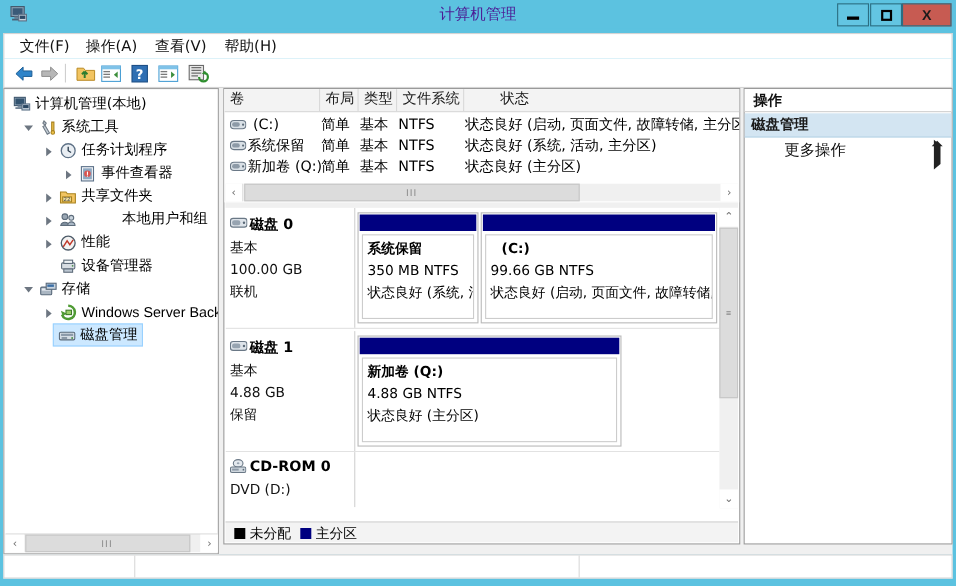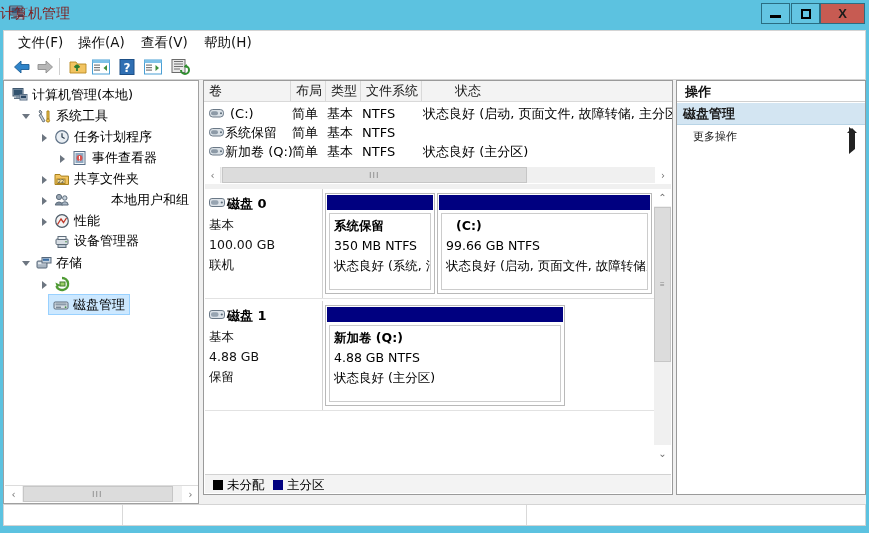--- a/index.html
+++ b/index.html
@@ -21,22 +21,22 @@
   
   #titlebar {
     position: absolute; left: 0; top: 0; width: 869px; height: 26px;
     background: #5cc2e0;
   }
   #app-icon {
     position: absolute; left: 8px; top: 4px; width: 18px; height: 18px;
   }
   #title-text {
     position: absolute; left: 0; top: 0; width: 869px; height: 26px;
-    line-height: 26px; text-align: left;
-    font-size: 14px; color: #7f1d1d;
+    line-height: 26px; text-align: center;
+    font-size: 14px; color: #4c1d95;
     font-family: "DejaVu Sans", "Liberation Sans", sans-serif;
   }
   .wbtn {
     position: absolute; top: 3px; height: 21px; width: 29px;
     border: 1px solid #2a6d82;
     background: #63c5e2;
     display: flex; align-items: center; justify-content: center;
     font-size: 12px; color: #000;
     cursor: default;
   }
@@ -217,21 +217,21 @@
     font-size: 13px; font-weight: bold; color: #1a1a1a;
     font-family: "DejaVu Sans", "Liberation Sans", sans-serif;
   }
   #act-collapse { position: absolute; right: 8px; top: 8px; }
   .caret-up { width:0;height:0;border-bottom:5px solid #222;border-left:5px solid transparent;border-right:5px solid transparent; }
   .caret-right { width:0;height:0;border-left:6px solid #222;border-top:5px solid transparent;border-bottom:5px solid transparent; }
   #act-more {
     position: absolute; left: 0; top: 46px; width: 188px; height: 20px;
   }
   #act-more-label {
-    position: absolute; left: 16px; top: 0; line-height: 20px; font-size: 11px; color: #111;
+    position: absolute; left: 36px; top: 0; line-height: 20px; font-size: 14px; color: #111;
     font-family: "DejaVu Sans", "Liberation Sans", sans-serif;
   }
   #act-more-arrow { position: absolute; right: 10px; top: 5px; }
 
   
   #statusbar {
     position: absolute; left: 3px; top: 504px; width: 863px; height: 22px;
     background: #ffffff; border: 1px solid #d4d4d4;
   }
   .sb-sep { position: absolute; top: 0; width: 1px; height: 20px; background: #d9d9d9; }
@@ -407,21 +407,21 @@
         <span class="expander" style="left:30px;">
             <span class="tri-right"></span>
           </span>
         <svg class="ticon" style="left:46px" viewBox="0 0 16 16">
           <circle cx="8" cy="8" r="6.3" fill="#f3f3f3" stroke="#4d5b68" stroke-width="1.2"></circle>
           <path d="M3.5 11.5 L7 6 L9.5 9.5 L12.5 5" stroke="#c0392b" stroke-width="1.3" fill="none"></path>
         </svg>
         <span class="tlabel" style="margin-left:66px">性能</span>
       </div>
 
-      <div class="tnode" style="left:4px; top:151px;font-family:Liberation Mono, monospace;">
+      <div class="tnode" style="left:4px; top:151px;">
         <svg class="ticon" style="left:46px" viewBox="0 0 16 16">
           <rect x="2" y="5" width="12" height="5.5" rx="1" fill="#d7dde3" stroke="#5f6d7b"></rect>
           <rect x="4" y="2.5" width="8" height="3" fill="#eef2f5" stroke="#5f6d7b"></rect>
           <rect x="4" y="10.5" width="8" height="3" fill="#bcc7d2" stroke="#5f6d7b"></rect>
           <circle cx="12" cy="7.7" r="0.8" fill="#4a8f4a"></circle>
         </svg>
         <span class="tlabel" style="margin-left:66px">设备管理器</span>
       </div>
 
       <div class="tnode" style="left:4px; top:172px;">
@@ -439,20 +439,21 @@
 
       <div class="tnode" style="left:4px; top:193px;">
         <span class="expander" style="left:30px;">
             <span class="tri-right"></span>
           </span>
         <svg class="ticon" style="left:46px" viewBox="0 0 16 16">
           <path d="M8 2 a6 6 0 1 1 -5.6 8" fill="none" stroke="#4f9b34" stroke-width="2.4"></path>
           <path d="M1.4 6.5 L3 11.5 L6.6 9" fill="#4f9b34"></path>
           <rect x="6" y="6" width="5" height="4" fill="#9ccf6b" stroke="#3f7c28"></rect>
         </svg>
+        <span class="tlabel" style="margin-left:66px; font-family:'Liberation Sans',sans-serif;">Windows Server Back</span>
       </div>
 
       <div class="tnode tsel" style="left:44px; top:213px; height:21px; padding-right:4px;">
         <svg class="ticon" style="left:4px; top:2px;" viewBox="0 0 16 16">
           <rect x="1" y="5" width="14" height="7" rx="1.2" fill="#d5dde4" stroke="#5a6a7a"></rect>
           <rect x="2.5" y="6.4" width="11" height="2" fill="#8b9aa9"></rect>
           <circle cx="12.6" cy="10.2" r="0.9" fill="#4a8f4a"></circle>
           <rect x="3" y="9.6" width="5" height="1.3" fill="#6f7f8f"></rect>
         </svg>
         <span class="tlabel" style="margin-left:24px">磁盘管理</span>
@@ -499,20 +500,21 @@
         <div class="vrow" style="top:42px;">
           <svg class="vol-icon" style="left:5px" viewBox="0 0 15 11">
             <rect x="0.5" y="1.5" width="14" height="7.5" rx="3.2" fill="#d9e0e6" stroke="#6a7886"></rect>
             <rect x="2" y="3.2" width="7" height="4" rx="2" fill="#8d9aa7"></rect>
             <circle cx="12" cy="5.3" r="1" fill="#5b6a78"></circle>
           </svg>
           <div class="vcell" style="left:21px;">系统保留</div>
           <div class="vcell" style="left:88px;">简单</div>
           <div class="vcell" style="left:123px;">基本</div>
           <div class="vcell" style="left:158px;">NTFS</div>
+          <div class="vcell" style="left:219px;">状态良好 (系统, 活动, 主分区)</div>
         </div>
 
         <div class="vrow" style="top:61px;">
           <svg class="vol-icon" style="left:5px" viewBox="0 0 15 11">
             <rect x="0.5" y="1.5" width="14" height="7.5" rx="3.2" fill="#d9e0e6" stroke="#6a7886"></rect>
             <rect x="2" y="3.2" width="7" height="4" rx="2" fill="#8d9aa7"></rect>
             <circle cx="12" cy="5.3" r="1" fill="#5b6a78"></circle>
           </svg>
           <div class="vcell" style="left:21px;">新加卷 (Q:)</div>
           <div class="vcell" style="left:88px;">简单</div>
@@ -587,20 +589,34 @@
               <div class="part-bar" style="background:#000080;"></div>
               <div class="part-body">
                 <div class="pl bold" style="top:4px;">新加卷  (Q:)</div>
                 <div class="pl" style="top:24px;">4.88 GB NTFS</div>
                 <div class="pl" style="top:44px;">状态良好 (主分区)</div>
               </div>
             </div>
           </div>
         </div>
 
+        <div class="disk-row" style="top:222px; height:50px; border-bottom:none;">
+          <div class="disk-info">
+            <svg class="disk-icon" style="top:6px; width:15px; height:14px;" viewBox="0 0 15 14">
+              <ellipse cx="7.5" cy="4.2" rx="4.4" ry="3.4" fill="#e4e9ee" stroke="#6a7886"></ellipse>
+              <ellipse cx="7.5" cy="4.2" rx="1.2" ry="0.9" fill="#96a3b0"></ellipse>
+              <rect x="0.5" y="7.5" width="14" height="5" rx="1.4" fill="#cfd7de" stroke="#6a7886"></rect>
+              <rect x="2" y="9" width="6" height="1.8" fill="#8d9aa7"></rect>
+              <circle cx="12.3" cy="10" r="0.8" fill="#5b6a78"></circle>
+            </svg>
+            <div class="disk-title">CD-ROM 0</div>
+            <div class="disk-meta" style="top:26px">DVD (D:)</div>
+          </div>
+          <div class="part-area"></div>
+        </div>
       </div>
 
       <div id="disk-vscroll">
         <div class="sb-btn" style="left:0; top:0; width:17px; height:17px;">
             <span>⌃</span>
           </div>
         <div class="sb-thumb" style="left:0; top:18px; width:17px; height:155px;">
           <span class="grip" style="left:5px; top:72px; font-size:8px;">≡</span>
         </div>
         <div class="sb-btn" style="left:0; bottom:0; width:17px; height:17px;">

